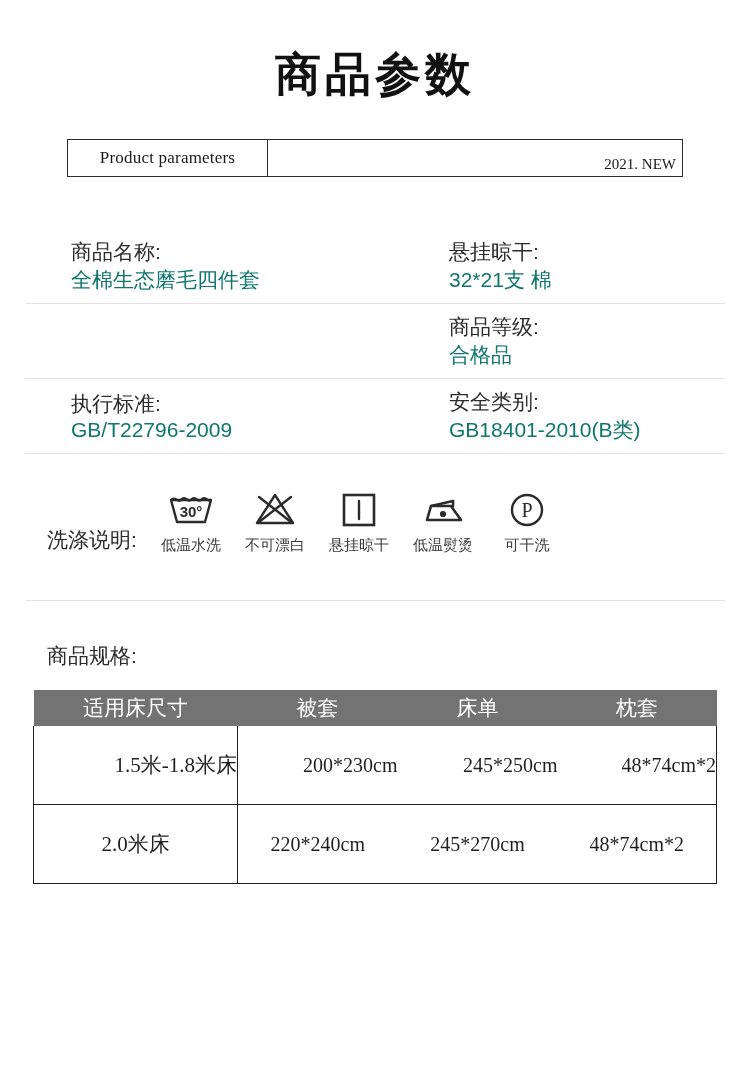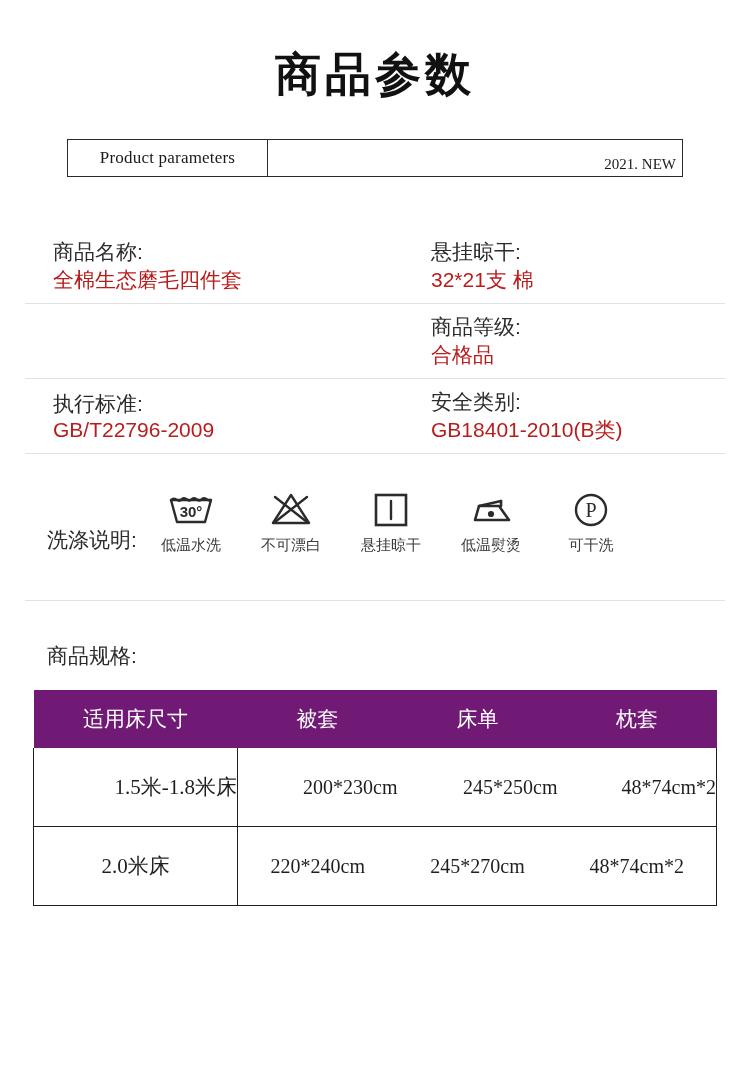--- a/index.html
+++ b/index.html
@@ -101,22 +101,22 @@
     left: 47px;
   }
   .cell-b {
     position: absolute;
     left: 425px;
   }
   .p-label {
     color: #2b2b2b;
   }
   .p-value {
-    color: #b91c1c;
-    margin-left: 6px;
+    color: #0f766e;
+    margin-left: 24px;
   }
 
   
   .wash-section {
     position: absolute;
     top: 478px;
     left: 0;
     width: 750px;
     height: 110px;
   }
@@ -126,21 +126,21 @@
     top: 48px;
     font-size: 21px;
     color: #2b2b2b;
     white-space: nowrap;
   }
   .wash-icons {
     position: absolute;
     left: 160px;
     top: 8px;
     display: flex;
-    gap: 38px;
+    gap: 22px;
   }
   .wash-item {
     width: 62px;
     display: flex;
     flex-direction: column;
     align-items: center;
   }
   .wash-glyph {
     height: 46px;
     display: flex;
@@ -171,25 +171,25 @@
     width: 683px;
     border-collapse: collapse;
     table-layout: fixed;
   }
   .spec-table th,
   .spec-table td {
     padding: 0;
     margin: 0;
   }
   .spec-table thead th {
-    background: #701a75;
+    background: #737373;
     color: #ffffff;
     font-weight: normal;
     font-size: 21px;
-    height: 58px;
+    height: 36px;
     text-align: center;
     vertical-align: middle;
   }
   .spec-table tbody td {
     height: 78px;
     text-align: center;
     vertical-align: middle;
     font-size: 20px;
     font-family: "Liberation Serif", "DejaVu Serif", serif;
     color: #1f1f1f;

